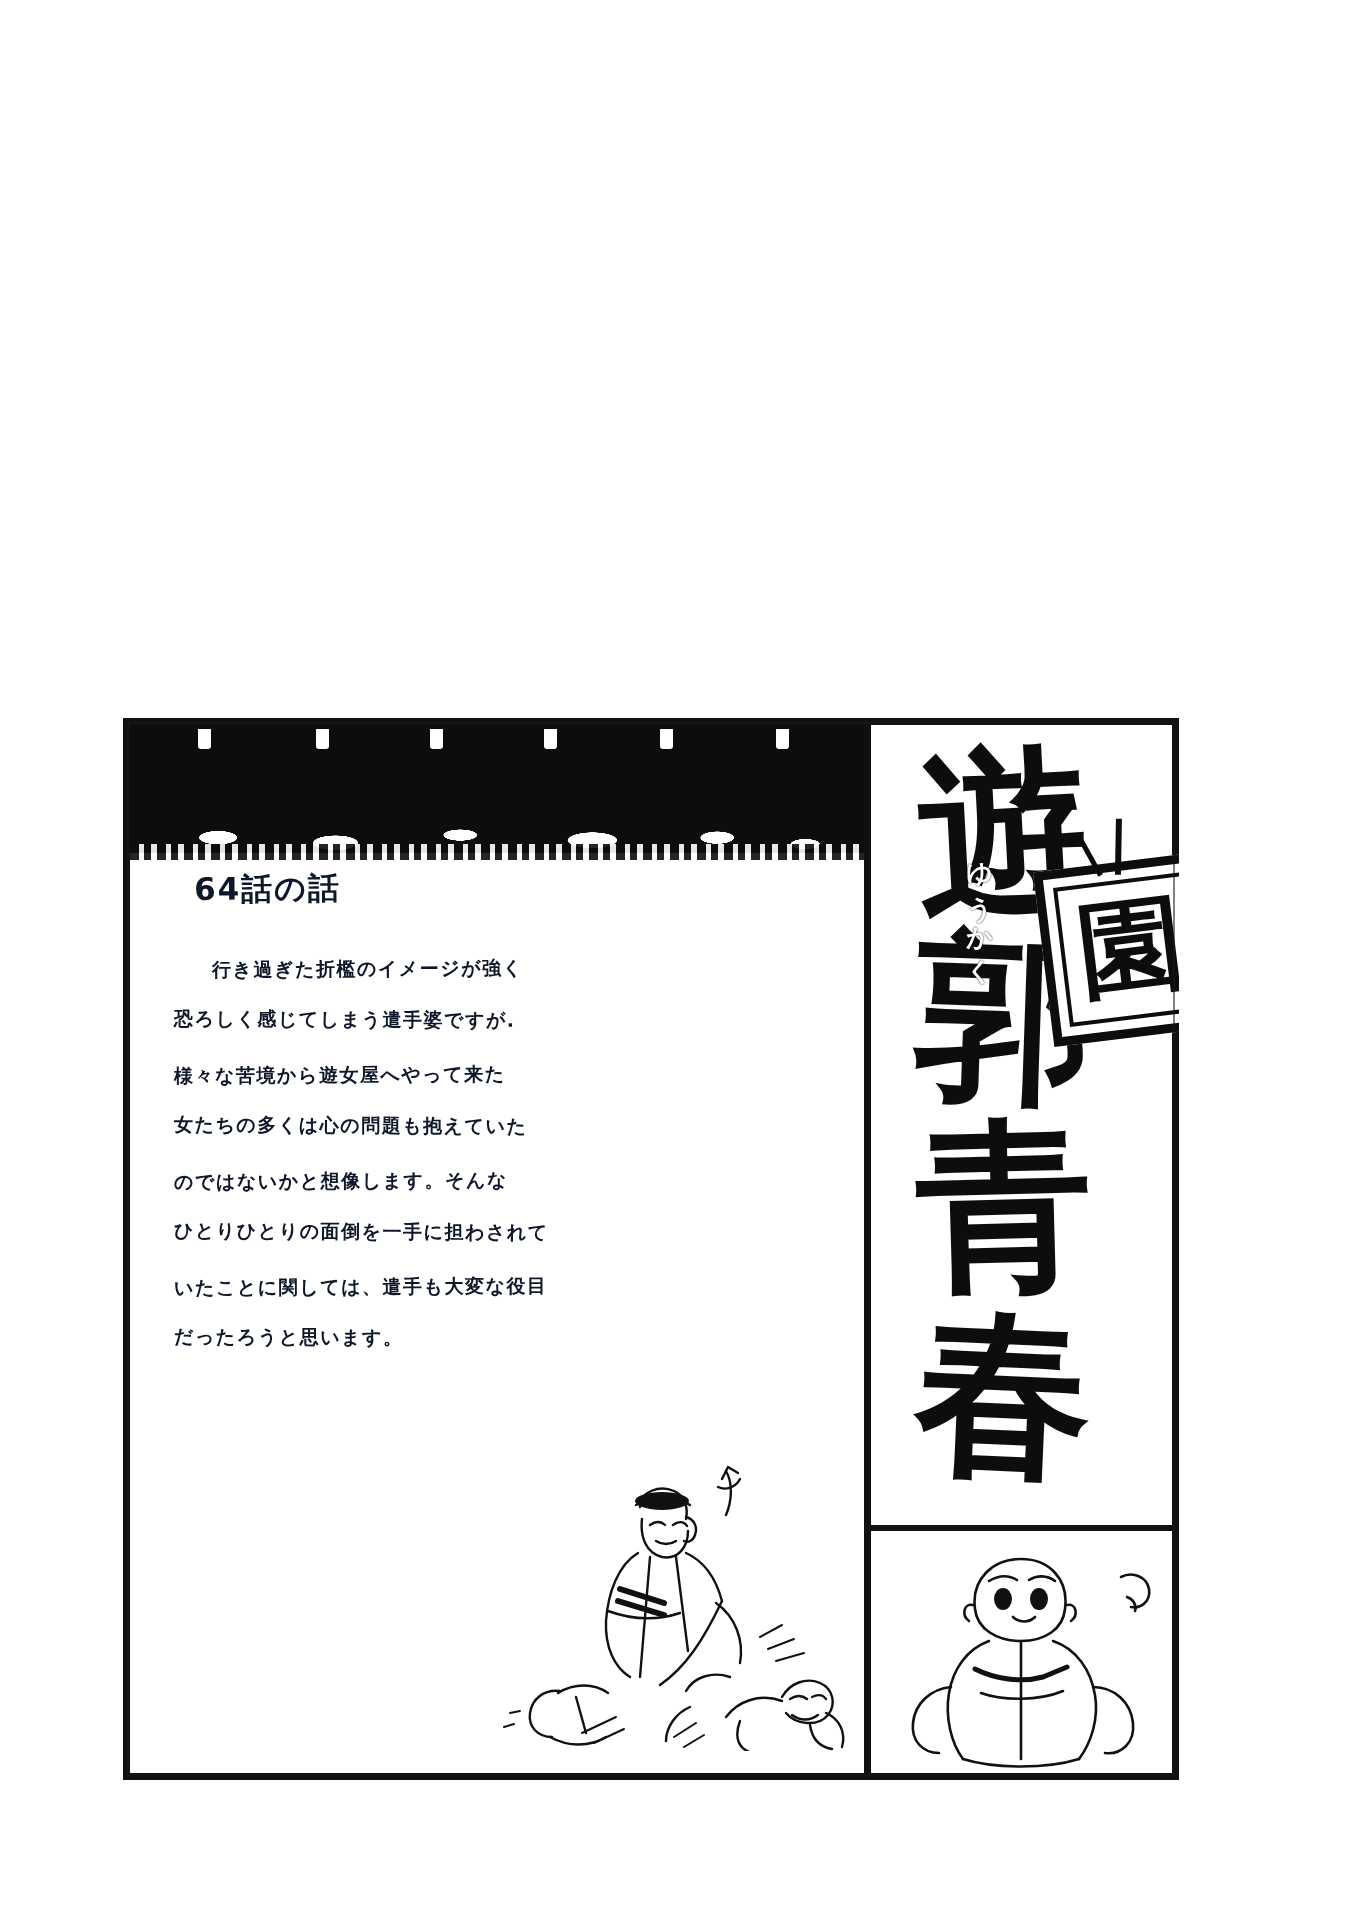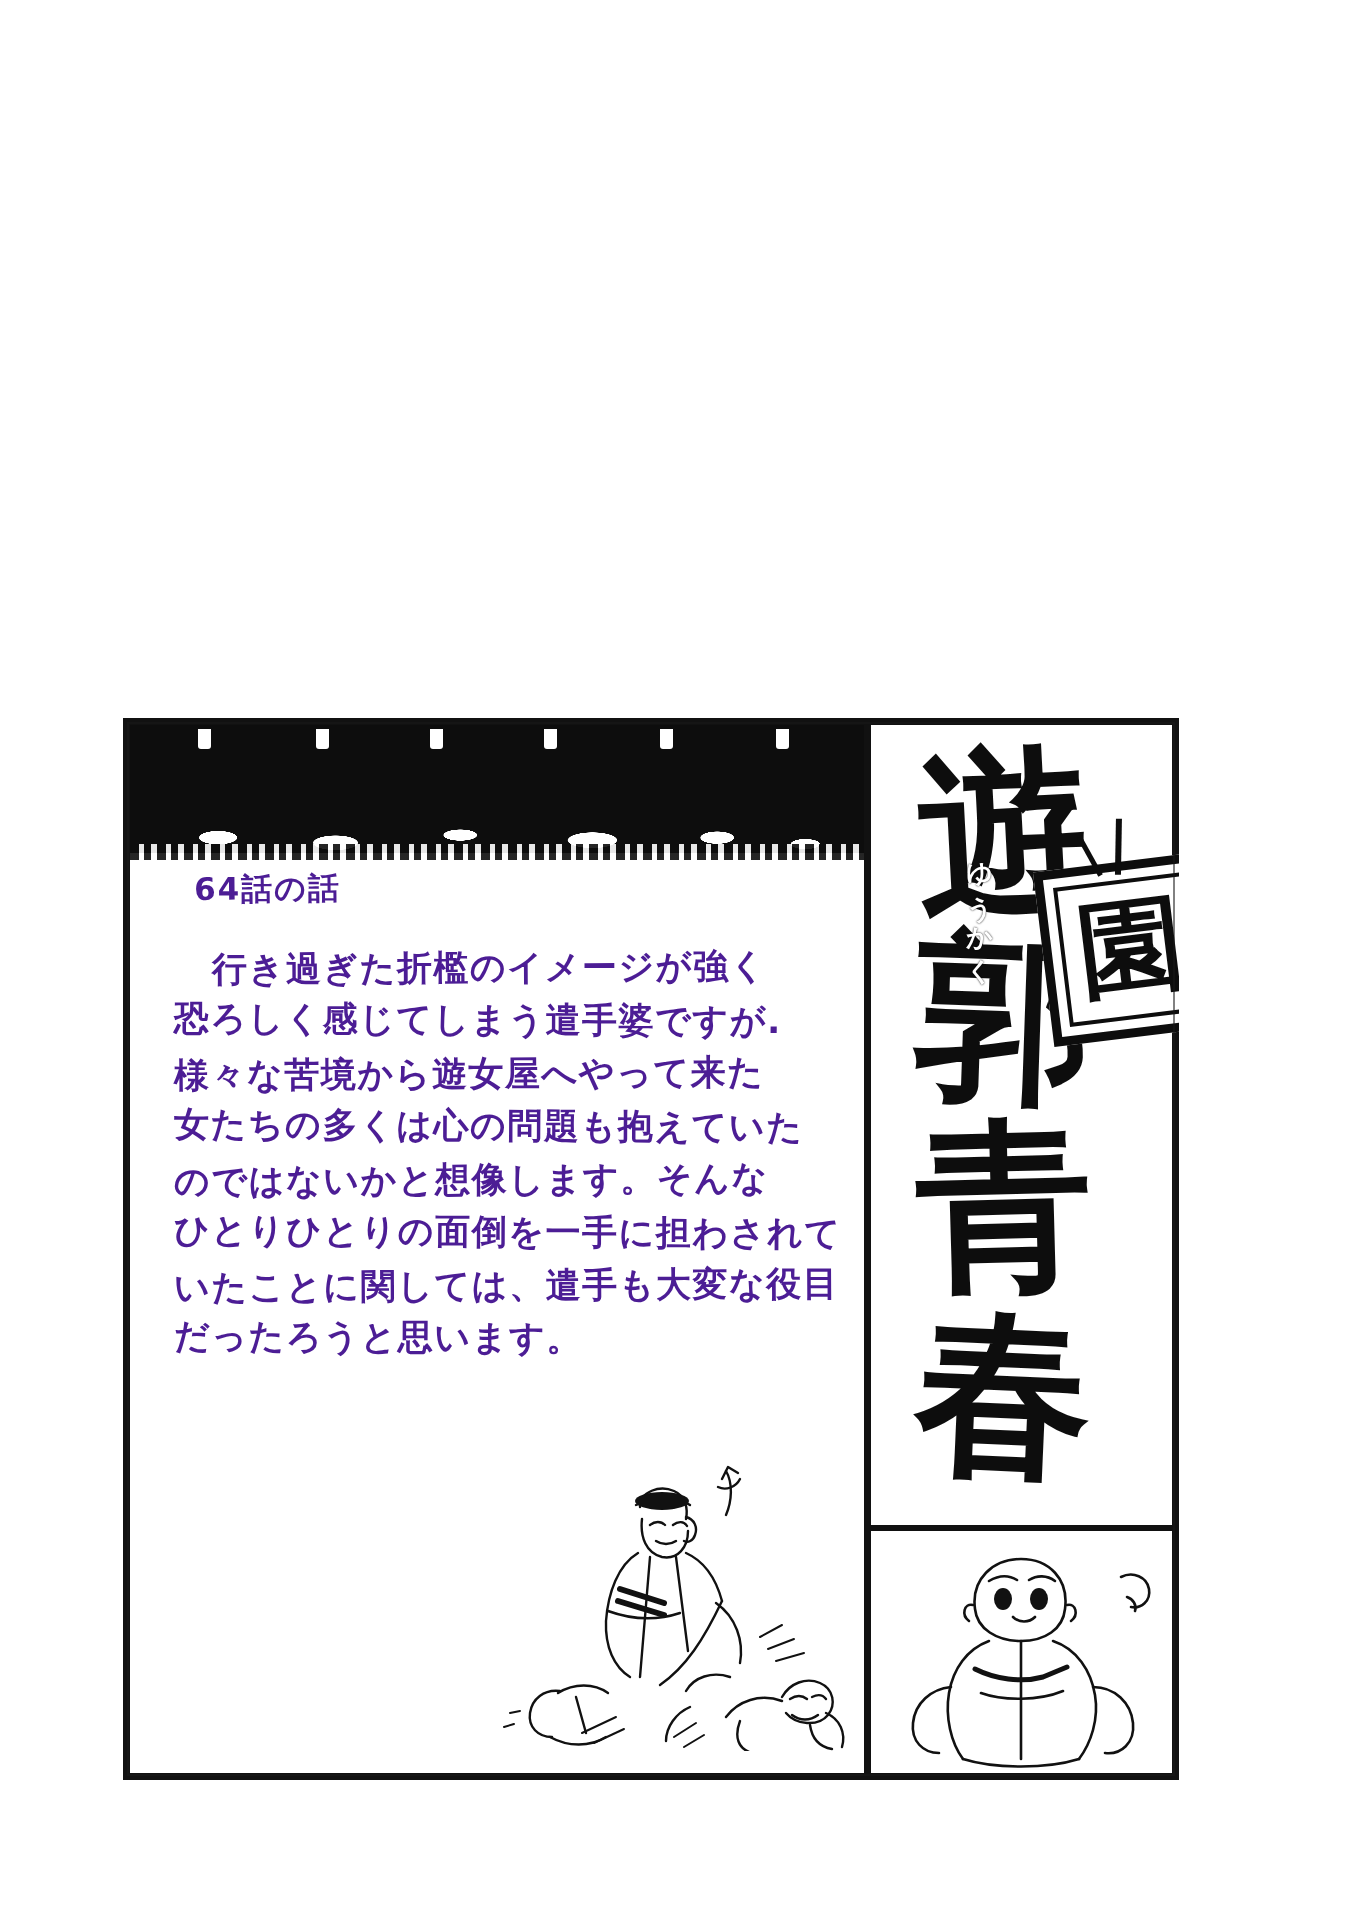--- a/index.html
+++ b/index.html
@@ -103,33 +103,33 @@
   }
 
   
   #handwriting {
     position: absolute;
     left: 0;
     top: 140px;
     width: 870px;
     padding: 0 34px 0 44px;
     box-sizing: border-box;
-    color: #4c1d95;
+    color: #0f172a;
   }
   #essay-heading {
     font-family: "DejaVu Sans", sans-serif;
     font-size: 31px;
     letter-spacing: 2px;
     margin: 0 0 34px 20px;
     font-weight: 600;
     transform: rotate(-0.6deg);
   }
   #essay-body {
     font-family: "DejaVu Sans", sans-serif;
-    font-size: 35px;
+    font-size: 19px;
     line-height: 53px;
     letter-spacing: 1.5px;
     font-weight: 600;
   }
   #essay-body .ln {
     display: block;
     white-space: pre;
   }
   #essay-body .ln:nth-child(odd)  { transform: rotate(-0.35deg); }
   #essay-body .ln:nth-child(even) { transform: rotate(0.3deg); }

